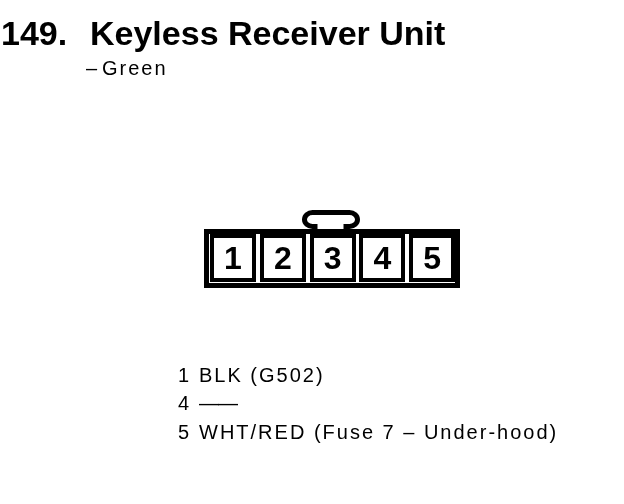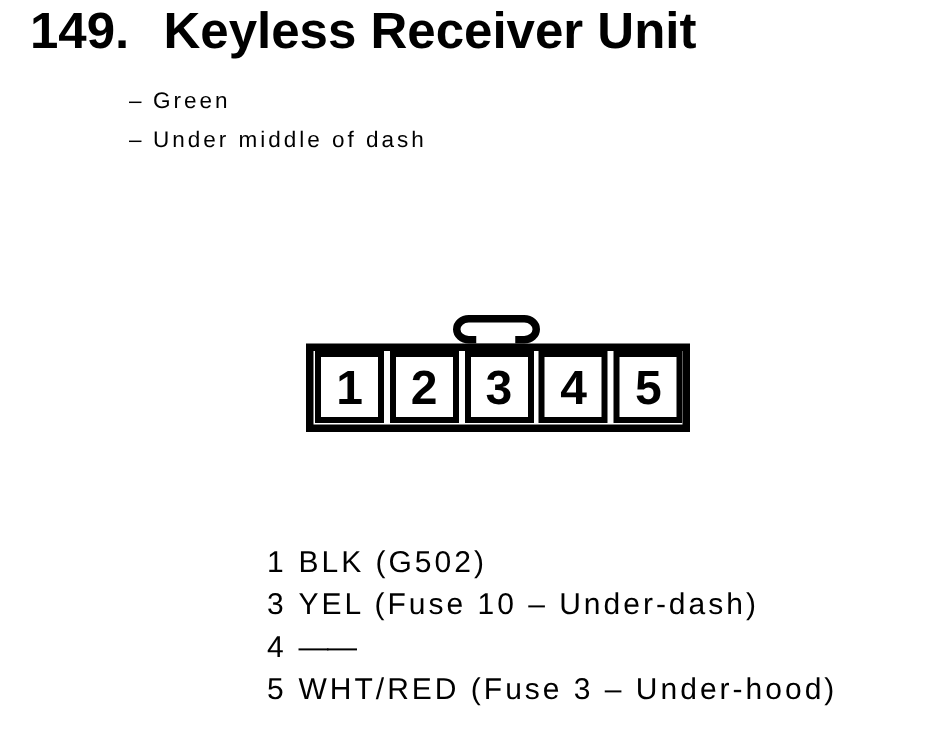--- a/index.html
+++ b/index.html
@@ -7,31 +7,30 @@
     width: 624px; height: 504px;
     background: #ffffff;
     color: #000000;
     font-family: "Liberation Sans", sans-serif;
     position: relative;
     overflow: hidden;
   }
 
   
   .title-row {
-    position: absolute; left: 1px; top: 4px;
+    position: absolute; left: 1px; top: 16px;
     font-size: 34px; line-height: 34px; font-weight: bold;
     white-space: nowrap;
-    margin-left: 19px;
   }
   .title-num { display: inline-block; width: 89px; }
 
   
   .notes {
     position: absolute; left: 86px; top: 55px;
-    font-size: 15px; line-height: 26px; letter-spacing: 2px;
+    font-size: 20px; line-height: 26px; letter-spacing: 2px;
   }
   .note-row { white-space: nowrap; }
   .note-dash { display: inline-block; width: 16px; letter-spacing: 0; }
 
   
   .connector { position: absolute; left: 200px; top: 205px; width: 265px; height: 90px; }
   .connector svg { position: absolute; left: 0; top: 0; }
   .pin-cell {
     position: absolute; top: 29px;
     width: 46px; height: 48px;
@@ -60,23 +59,20 @@
 <body>
 
 <div class="title-row">
   <span class="title-num">149.</span><span>Keyless Receiver Unit</span>
 </div>
 
 <div class="notes">
   <div class="note-row">
     <span class="note-dash">–</span><span>Green</span>
   </div>
-  <div class="note-row">
-    <span class="note-dash">–</span><span>Under middle of dash</span>
-  </div>
 </div>
 
 <div class="connector">
   <svg width="265" height="90" viewBox="200 205 265 90">
 
     <rect x="304.5" y="212.5" width="53" height="14" rx="8" fill="#ffffff" stroke="#000000" stroke-width="5"></rect>
     <rect x="317.5" y="218" width="26" height="11" fill="#ffffff"></rect>
 
     <rect x="206.5" y="231.5" width="251" height="54" fill="#ffffff" stroke="#000000" stroke-width="5"></rect>
   </svg>
@@ -95,21 +91,18 @@
   <div class="pin-cell pc5">
       <span>5</span>
     </div>
 </div>
 
 <div class="pin-list">
   <div class="pl-row">
     <span class="pl-num">1</span><span>BLK (G502)</span>
   </div>
   <div class="pl-row">
-    <span class="pl-num">3</span><span>YEL (Fuse 10 – Under-dash)</span>
-  </div>
-  <div class="pl-row">
     <span class="pl-num">4</span><span class="pl-desc-dash">——</span>
   </div>
   <div class="pl-row">
-    <span class="pl-num">5</span><span>WHT/RED (Fuse 3 – Under-hood)</span>
+    <span class="pl-num">5</span><span>WHT/RED (Fuse 7 – Under-hood)</span>
   </div>
 </div>
 
 </body></html>

